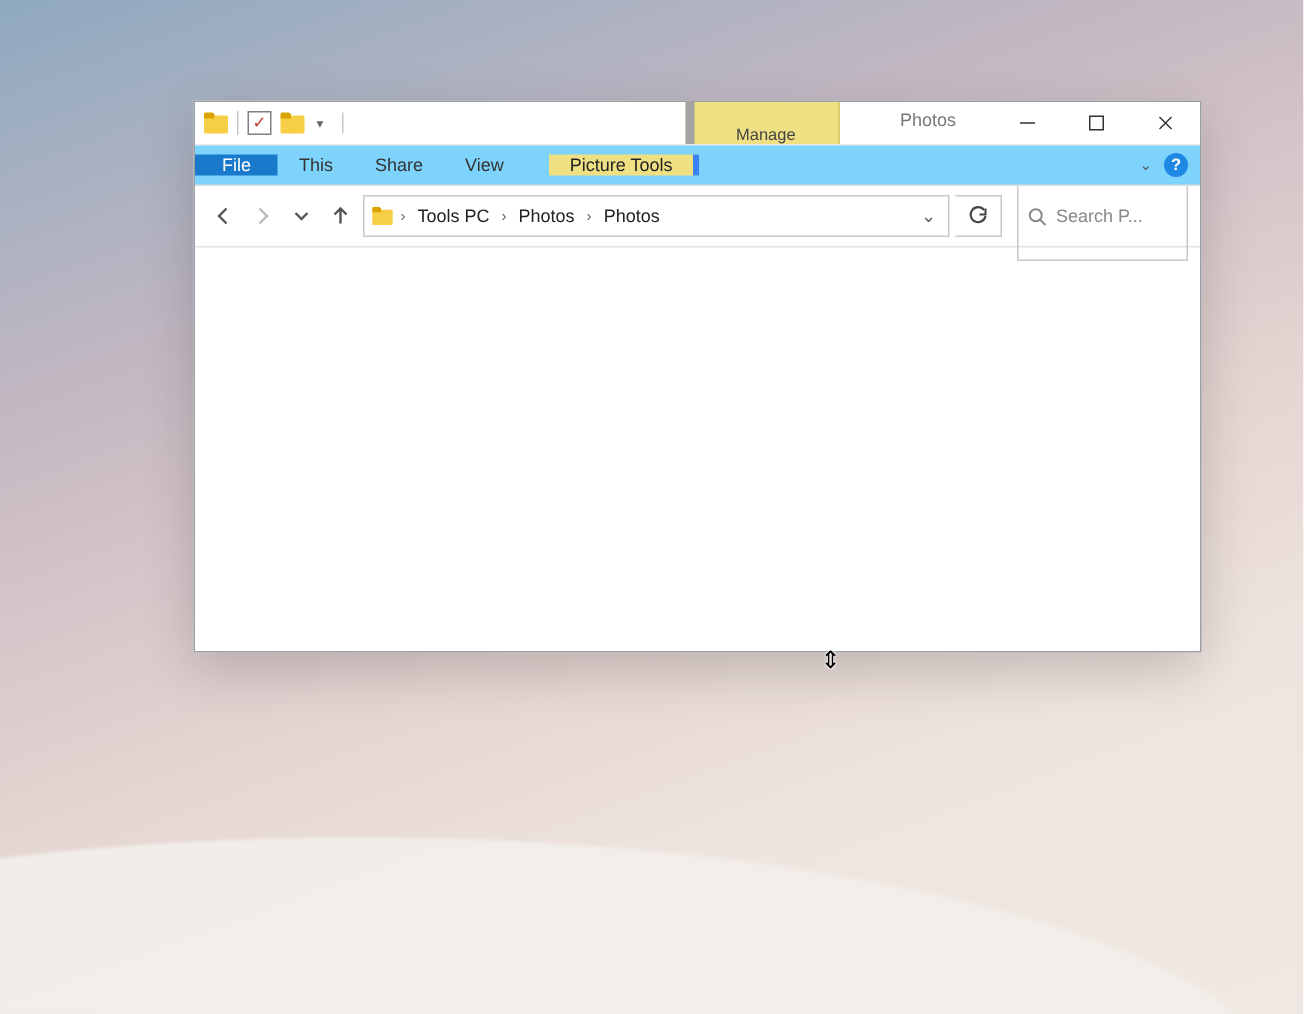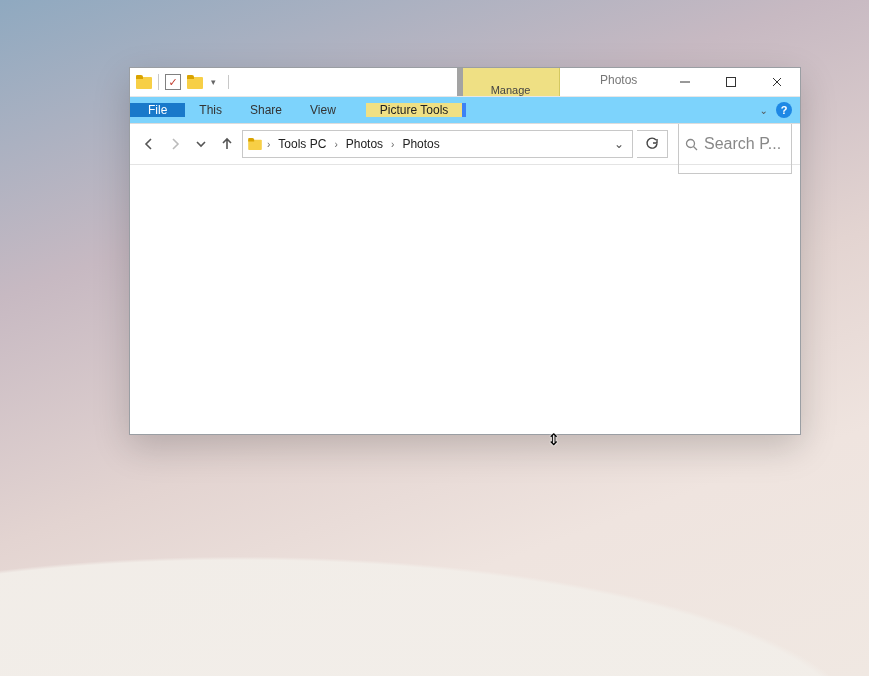--- a/index.html
+++ b/index.html
@@ -129,21 +129,21 @@
   }
   .addr .seg{padding:0 4px;color:#222;font-size:12px;white-space:nowrap;}
   .addr .sep{color:#666;font-size:10px;padding:0 2px;}
   .addr .tail{margin-left:auto;display:flex;align-items:center;gap:6px;padding-right:4px;color:#555;}
   .addr .smallfolder{transform:scale(.85);}
   .refresh{
     width:30px;height:26px;border:1px solid #c8c8c8;border-left:none;display:flex;align-items:center;justify-content:center;color:#444;
   }
   .searchbox{
     width:100px;height:26px;border:1px solid #c8c8c8;margin-left:6px;display:flex;align-items:center;padding:16px 6px;color:#888;gap:6px;
-    overflow:hidden;white-space:nowrap;font-size:16px;
+    overflow:hidden;white-space:nowrap;font-size:12px;
   }
 
   
   .content{
     flex:1;overflow:auto;padding:30px 10px 6px 10px;display:flex;align-content:flex-start;gap:18px;flex-wrap:wrap;
   }
   .item{
     width:96px;display:flex;flex-direction:column;align-items:center;gap:6px;cursor:default;
   }
   .thumb{

